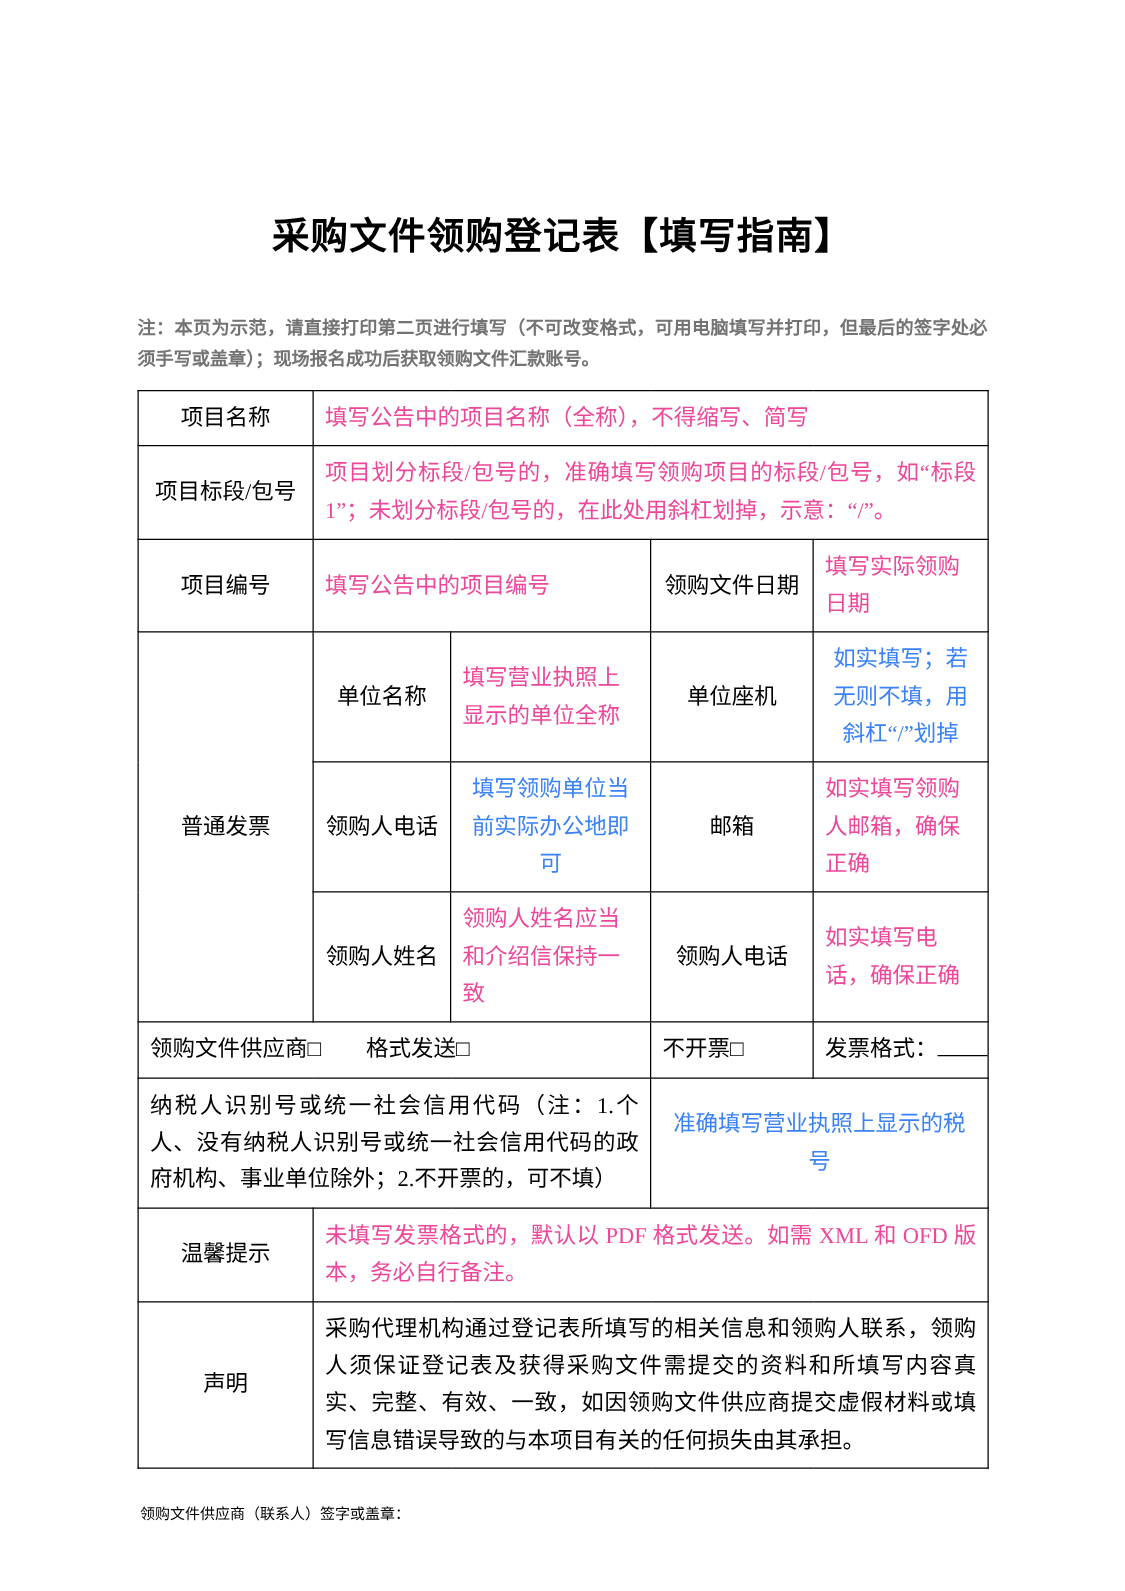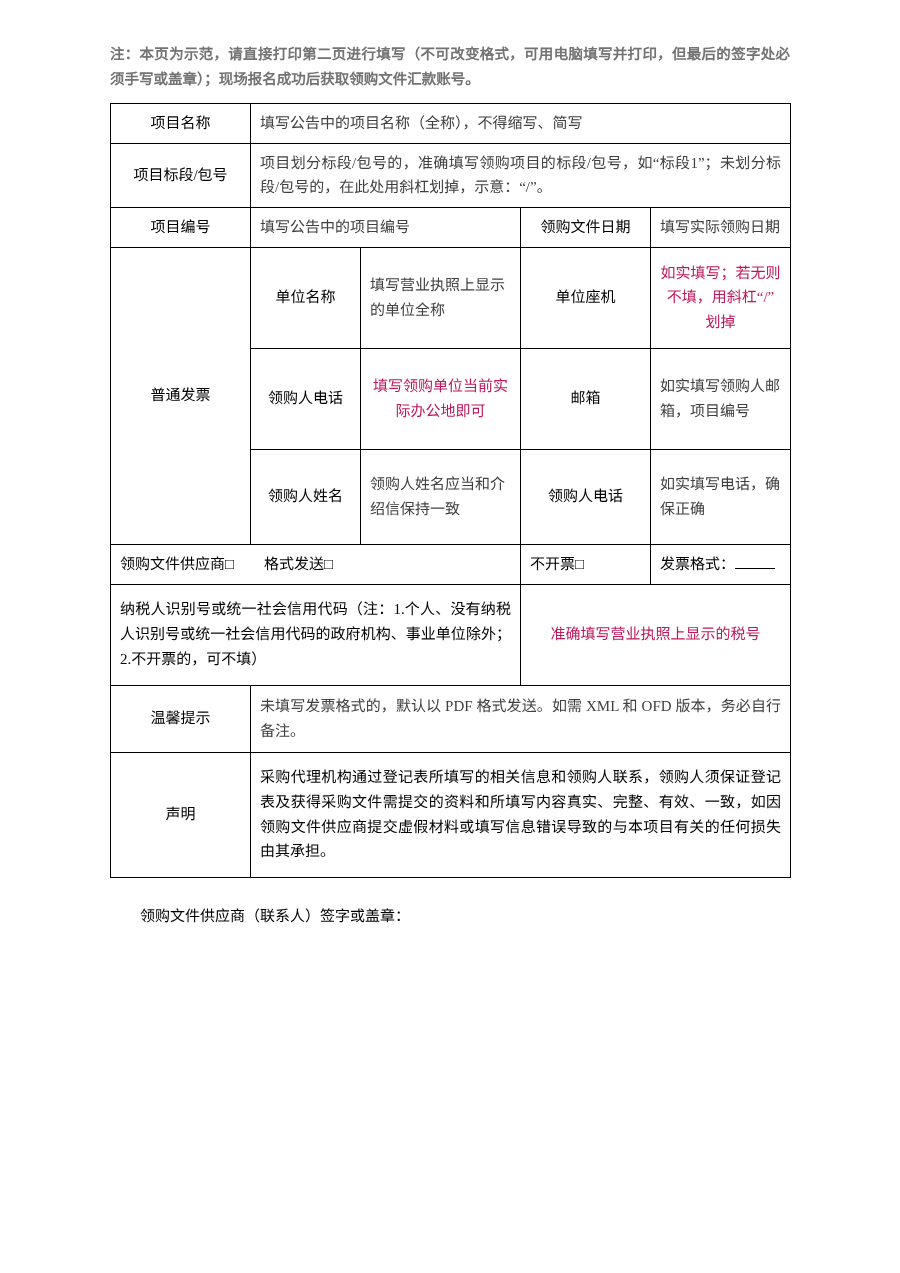--- a/index.html
+++ b/index.html
@@ -43,62 +43,62 @@
   }
   table.form {
     border-collapse: collapse;
     width: 680px;
     table-layout: fixed;
   }
   table.form td {
     border: 1px solid #000000;
     padding: 7px 9px;
     vertical-align: middle;
-    font-size: 15px;
+    font-size: 18px;
     line-height: 1.65;
     margin-top: 23px;
   }
   .lbl {
     text-align: center;
     color: #000;
   }
   .fill {
-    color: #404040;
+    color: #ec4899;
     text-align: left;
   }
   .fill-c {
-    color: #be185d;
+    color: #3b82f6;
     text-align: center;
   }
   .just {
     text-align: justify;
   }
   .invoice-row td {
     padding-top: 5px;
     padding-bottom: 5px;
     font-size: 14px;
   }
   .taxno-note {
     font-size: 13.6px;
     line-height: 1.6;
     text-align: justify;
   }
   .sig {
     margin-top: 26px;
-    font-size: 15px;
+    font-size: 12px;
     padding-left: 2px;
-    margin-left: 28px;
   }
   .nowrap { white-space: nowrap; }
 </style>
 </head>
 <body>
 
 <div class="page">
 
+  <h1 class="doc-title">采购文件领购登记表【填写指南】</h1>
 
   <p class="note">注：本页为示范，请直接打印第二页进行填写（不可改变格式，可用电脑填写并打印，但最后的签字处必须手写或盖章）；现场报名成功后获取领购文件汇款账号。</p>
 
   <table class="form">
     <colgroup>
       <col style="width:140px">
       <col style="width:110px">
       <col style="width:160px">
       <col style="width:130px">
       <col style="width:140px">
@@ -123,21 +123,21 @@
         <td class="lbl" rowspan="3" style="height:74px">普通发票</td>
         <td class="lbl">单位名称</td>
         <td class="fill" style="height:86px">填写营业执照上显示的单位全称</td>
         <td class="lbl">单位座机</td>
         <td class="fill-c">如实填写；若无则不填，用斜杠“/”划掉</td>
       </tr>
       <tr>
         <td class="lbl">领购人电话</td>
         <td class="fill-c" style="height:86px">填写领购单位当前实际办公地即可</td>
         <td class="lbl">邮箱</td>
-        <td class="fill">如实填写领购人邮箱，项目编号</td>
+        <td class="fill">如实填写领购人邮箱，确保正确</td>
       </tr>
       <tr>
         <td class="lbl">领购人姓名</td>
         <td class="fill" style="height:80px">领购人姓名应当和介绍信保持一致</td>
         <td class="lbl">领购人电话</td>
         <td class="fill">如实填写电话，确保正确</td>
       </tr>
 
       <tr class="invoice-row">
         <td colspan="3">

